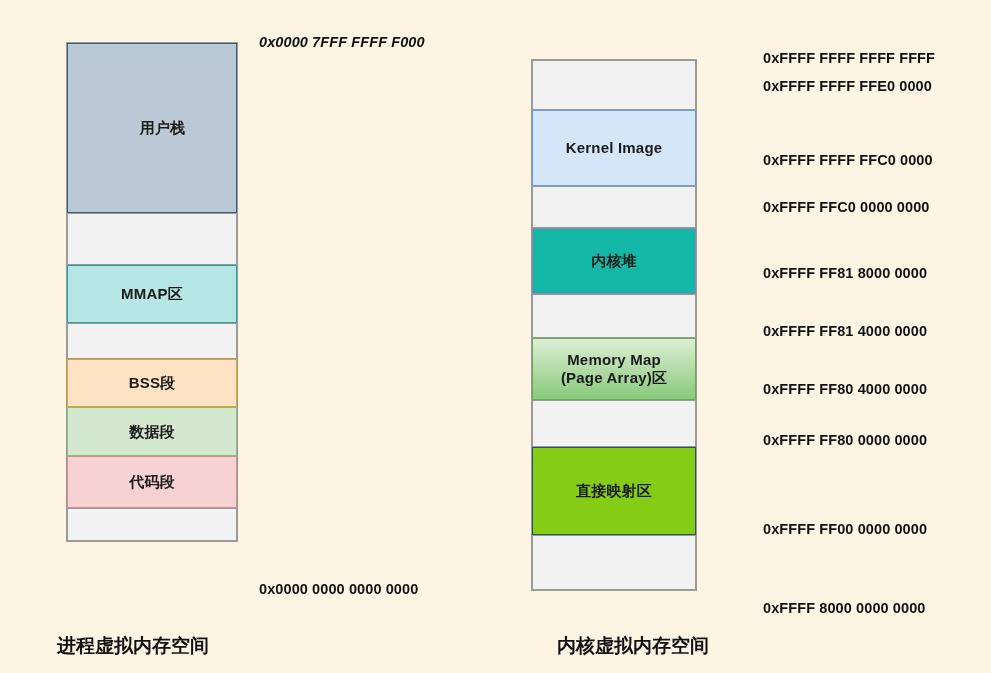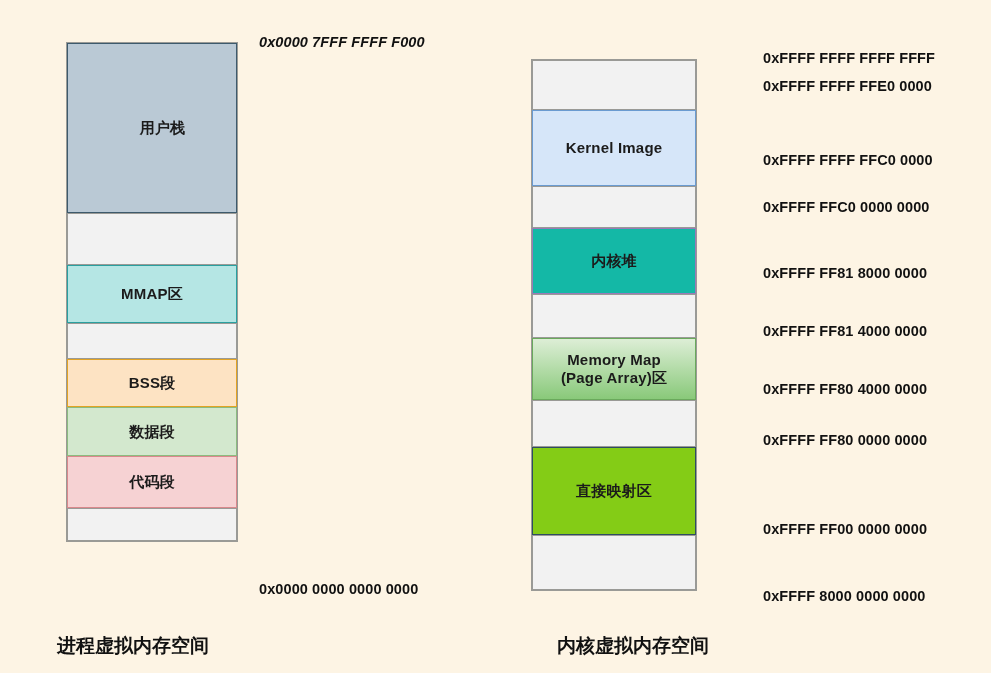--- a/index.html
+++ b/index.html
@@ -122,18 +122,18 @@
   <div id="right-addresses">
       <div class="addr addr-right" style="top: 50px;">0xFFFF FFFF FFFF FFFF</div>
       <div class="addr addr-right" style="top: 78px;">0xFFFF FFFF FFE0 0000</div>
       <div class="addr addr-right" style="top: 152px;">0xFFFF FFFF FFC0 0000</div>
       <div class="addr addr-right" style="top: 199px;">0xFFFF FFC0 0000 0000</div>
       <div class="addr addr-right" style="top: 265px;">0xFFFF FF81 8000 0000</div>
       <div class="addr addr-right" style="top: 323px;">0xFFFF FF81 4000 0000</div>
       <div class="addr addr-right" style="top: 381px;">0xFFFF FF80 4000 0000</div>
       <div class="addr addr-right" style="top: 432px;">0xFFFF FF80 0000 0000</div>
       <div class="addr addr-right" style="top: 521px;">0xFFFF FF00 0000 0000</div>
-      <div class="addr addr-right" style="top: 588px;">0xFFFF 8000 0000 0000</div>
+      <div class="addr addr-right" style="top: 600px;">0xFFFF 8000 0000 0000</div>
     </div>
 
   <div class="caption caption-right">内核虚拟内存空间</div>
 
 </div>
 
 </body></html>

